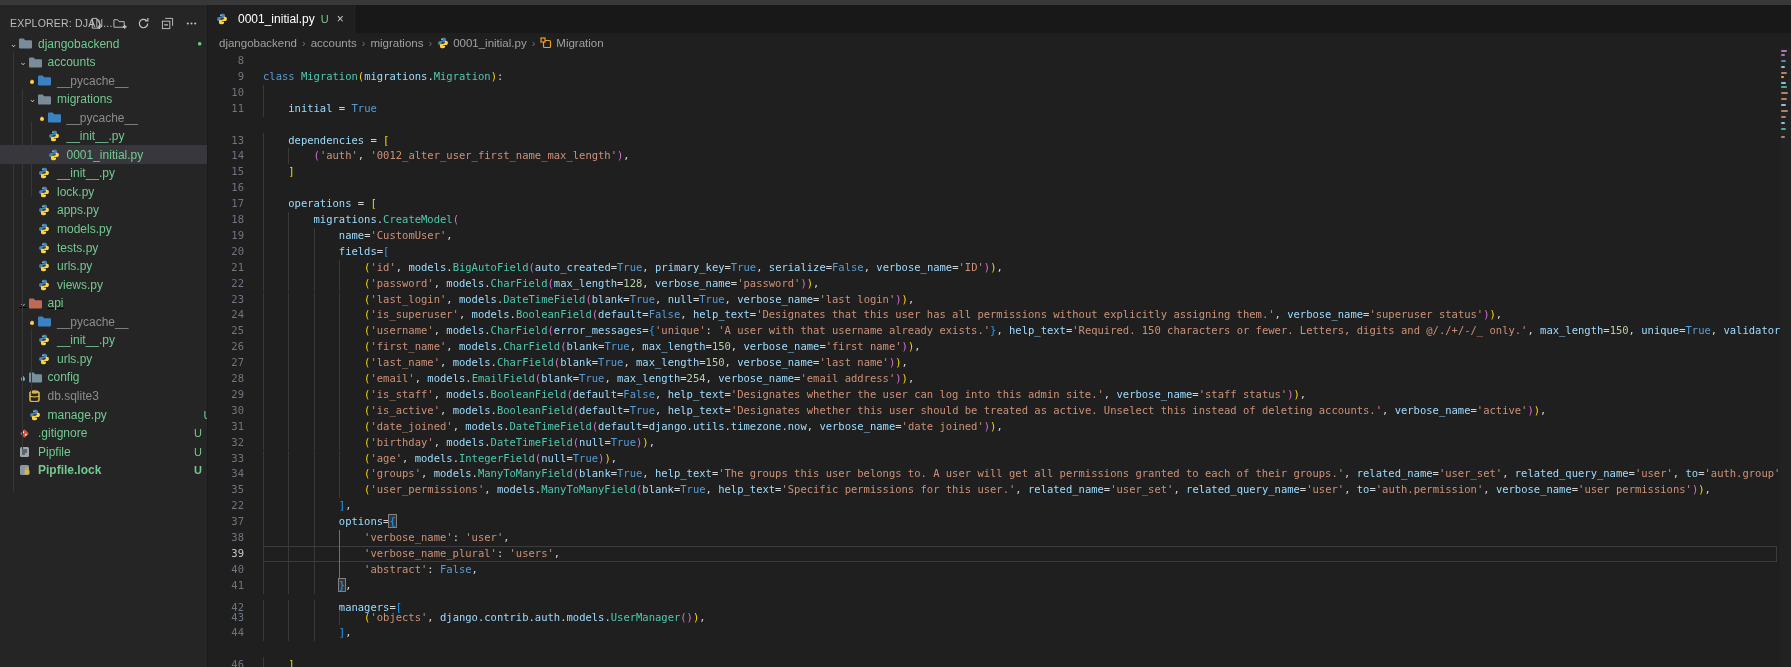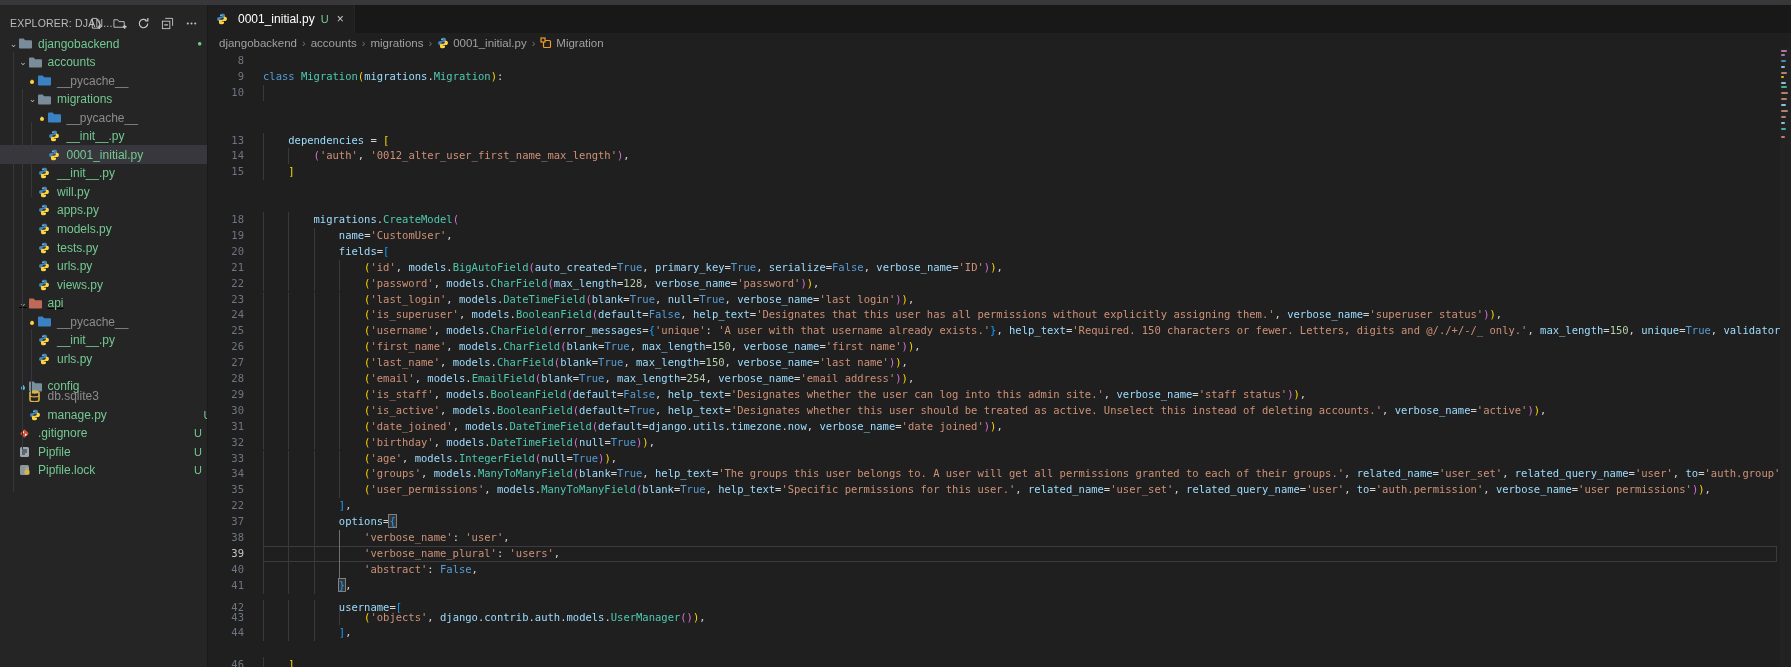--- a/index.html
+++ b/index.html
@@ -188,21 +188,21 @@
         <div class="row" style="top: 148.4px; padding-left: 27px;">
           <span class="chev"></span>
           <span class="ticon">
             <svg width="12" height="12" viewBox="0 0 16 16">
               <path d="M7.8 1C5.9 1 5.5 2 5.5 3.2V4.7H8.2V5.3H4.1C2.6 5.3 1.4 6.4 1.4 8.1c0 1.8 1.1 2.9 2.6 2.9h1.5V9.2C5.5 7.9 6.5 7 7.8 7h2.4C11.3 7 12 6.2 12 5.1V3.2C12 2 11.1 1 9.8 1Z" fill="#4584b6"></path>
               <path d="M8.2 15c1.9 0 2.3-1 2.3-2.2V11.3H7.8V10.7h4.1c1.5 0 2.7-1.1 2.7-2.8 0-1.8-1.1-2.9-2.6-2.9H10.5V6.8C10.5 8.1 9.5 9 8.2 9H5.8C4.7 9 4 9.8 4 10.9v1.9C4 14 4.9 15 6.2 15Z" fill="#ffd43b"></path>
               <circle cx="6.6" cy="3" r=".7" fill="#fff"></circle>
               <circle cx="9.4" cy="13" r=".7" fill="#fff"></circle>
             </svg>
           </span>
-          <span class="tlabel">will.py</span>
+          <span class="tlabel">lock.py</span>
         </div>
         <div class="row" style="top: 166.95px; padding-left: 27px;">
           <span class="chev"></span>
           <span class="ticon">
             <svg width="12" height="12" viewBox="0 0 16 16">
               <path d="M7.8 1C5.9 1 5.5 2 5.5 3.2V4.7H8.2V5.3H4.1C2.6 5.3 1.4 6.4 1.4 8.1c0 1.8 1.1 2.9 2.6 2.9h1.5V9.2C5.5 7.9 6.5 7 7.8 7h2.4C11.3 7 12 6.2 12 5.1V3.2C12 2 11.1 1 9.8 1Z" fill="#4584b6"></path>
               <path d="M8.2 15c1.9 0 2.3-1 2.3-2.2V11.3H7.8V10.7h4.1c1.5 0 2.7-1.1 2.7-2.8 0-1.8-1.1-2.9-2.6-2.9H10.5V6.8C10.5 8.1 9.5 9 8.2 9H5.8C4.7 9 4 9.8 4 10.9v1.9C4 14 4.9 15 6.2 15Z" fill="#ffd43b"></path>
               <circle cx="6.6" cy="3" r=".7" fill="#fff"></circle>
               <circle cx="9.4" cy="13" r=".7" fill="#fff"></circle>
             </svg>
@@ -294,21 +294,21 @@
           <span class="ticon">
             <svg width="12" height="12" viewBox="0 0 16 16">
               <path d="M7.8 1C5.9 1 5.5 2 5.5 3.2V4.7H8.2V5.3H4.1C2.6 5.3 1.4 6.4 1.4 8.1c0 1.8 1.1 2.9 2.6 2.9h1.5V9.2C5.5 7.9 6.5 7 7.8 7h2.4C11.3 7 12 6.2 12 5.1V3.2C12 2 11.1 1 9.8 1Z" fill="#4584b6"></path>
               <path d="M8.2 15c1.9 0 2.3-1 2.3-2.2V11.3H7.8V10.7h4.1c1.5 0 2.7-1.1 2.7-2.8 0-1.8-1.1-2.9-2.6-2.9H10.5V6.8C10.5 8.1 9.5 9 8.2 9H5.8C4.7 9 4 9.8 4 10.9v1.9C4 14 4.9 15 6.2 15Z" fill="#ffd43b"></path>
               <circle cx="6.6" cy="3" r=".7" fill="#fff"></circle>
               <circle cx="9.4" cy="13" r=".7" fill="#fff"></circle>
             </svg>
           </span>
           <span class="tlabel">urls.py</span>
         </div>
-        <div class="row" style="top: 333.9px; padding-left: 17.5px; margin-top: 9px;">
+        <div class="row" style="top: 333.9px; padding-left: 17.5px;">
           <span class="chev">›</span>
           <span class="ticon">
             <svg width="13" height="11" viewBox="0 0 13 11">
               <path d="M0 1.6Q0 .5 1 .5h3.6L6.2 2.2H12q1 0 1 1V9.4q0 1.1-1 1.1H1Q0 10.5 0 9.4Z" fill="#78909c"></path>
             </svg>
             <span style="position:absolute;margin:3px 0 0 -8px;width:4px;height:4px;border-radius:50%;background:#4fc3f7"></span>
           </span>
           <span class="tlabel">config</span>
           <span class="badge dot">●</span>
         </div>
@@ -352,21 +352,21 @@
           <span class="chev"></span>
           <span class="ticon">
             <svg width="11" height="12" viewBox="0 0 11 12">
               <rect x="1" y="1" width="9" height="10" rx="1.5" fill="#9aa7b0"></rect>
               <path d="M3 4h5M3 6h5M3 8h3" stroke="#252526" stroke-width="1"></path>
             </svg>
           </span>
           <span class="tlabel">Pipfile</span>
           <span class="badge">U</span>
         </div>
-        <div class="row" style="top: 426.65px; padding-left: 8px;">
+        <div class="row" style="top: 426.65px; padding-left: 8px; font-weight: bold;">
           <span class="chev"></span>
           <span class="ticon">
             <svg width="11" height="12" viewBox="0 0 11 12">
               <rect x="1" y="1" width="9" height="10" rx="1.5" fill="#8a97a0"></rect>
               <rect x="5.5" y="6" width="5" height="4.5" rx="1" fill="#d9b44a"></rect>
               <path d="M6.8 6V5a1.2 1.2 0 0 1 2.4 0v1" fill="none" stroke="#d9b44a" stroke-width="1"></path>
             </svg>
           </span>
           <span class="tlabel">Pipfile.lock</span>
           <span class="badge">U</span>
@@ -427,23 +427,26 @@
               <rect x="1" y="1" width="4" height="4" fill="#1f1f1f" stroke="#ee9d28" stroke-width="1.2"></rect>
             </svg>
           </span>
           <span>Migration</span>
         </span>
       </div>
     <div id="code">
         <div class="cl" style="top: 5px;"><span class="ln">8</span><span class="lc"><span class="ltx" style="left: 0px;"></span></span></div>
         <div class="cl" style="top: 20.9px;"><span class="ln">9</span><span class="lc"><span class="ltx" style="left: 0px;"><span class="t-k">class</span><span class="t-p"> </span><span class="t-c">Migration</span><span class="t-y">(</span><span class="t-v">migrations</span><span class="t-p">.</span><span class="t-c">Migration</span><span class="t-y">)</span><span class="t-p">:</span></span></span></div>
         <div class="cl" style="top: 36.8px;"><span class="ln">10</span><span class="lc"><span class="ig" style="left: 0px;"></span><span class="ltx" style="left: 0px;"></span></span></div>
+        <div class="cl" style="top: 52.7px;"><span class="ln">11</span><span class="lc"><span class="ig" style="left: 0px;"></span><span class="ltx" style="left: 25.28px;"><span class="t-v">initial</span><span class="t-p"> = </span><span class="t-k">True</span></span></span></div>
         <div class="cl" style="top: 84.5px;"><span class="ln">13</span><span class="lc"><span class="ig" style="left: 0px;"></span><span class="ltx" style="left: 25.28px;"><span class="t-v">dependencies</span><span class="t-p"> = </span><span class="t-y">[</span></span></span></div>
         <div class="cl" style="top: 100.4px;"><span class="ln">14</span><span class="lc"><span class="ig" style="left: 0px;"></span><span class="ig" style="left: 25.28px;"></span><span class="ltx" style="left: 50.56px;"><span class="t-m">(</span><span class="t-s">'auth'</span><span class="t-p">, </span><span class="t-s">'0012_alter_user_first_name_max_length'</span><span class="t-m">)</span><span class="t-p">,</span></span></span></div>
         <div class="cl" style="top: 116.3px;"><span class="ln">15</span><span class="lc"><span class="ig" style="left: 0px;"></span><span class="ltx" style="left: 25.28px;"><span class="t-y">]</span></span></span></div>
+        <div class="cl" style="top: 132.2px;"><span class="ln">16</span><span class="lc"><span class="ig" style="left: 0px;"></span><span class="ltx" style="left: 0px;"></span></span></div>
+        <div class="cl" style="top: 148.1px;"><span class="ln">17</span><span class="lc"><span class="ig" style="left: 0px;"></span><span class="ltx" style="left: 25.28px;"><span class="t-v">operations</span><span class="t-p"> = </span><span class="t-y">[</span></span></span></div>
         <div class="cl" style="top: 164px;"><span class="ln">18</span><span class="lc"><span class="ig" style="left: 0px;"></span><span class="ig" style="left: 25.28px;"></span><span class="ltx" style="left: 50.56px;"><span class="t-v">migrations</span><span class="t-p">.</span><span class="t-c">CreateModel</span><span class="t-m">(</span></span></span></div>
         <div class="cl" style="top: 179.9px;"><span class="ln">19</span><span class="lc"><span class="ig" style="left: 0px;"></span><span class="ig" style="left: 25.28px;"></span><span class="ig" style="left: 50.56px;"></span><span class="ltx" style="left: 75.84px;"><span class="t-v">name</span><span class="t-p">=</span><span class="t-s">'CustomUser'</span><span class="t-p">,</span></span></span></div>
         <div class="cl" style="top: 195.8px;"><span class="ln">20</span><span class="lc"><span class="ig" style="left: 0px;"></span><span class="ig" style="left: 25.28px;"></span><span class="ig" style="left: 50.56px;"></span><span class="ltx" style="left: 75.84px;"><span class="t-v">fields</span><span class="t-p">=</span><span class="t-u">[</span></span></span></div>
         <div class="cl" style="top: 211.7px;"><span class="ln">21</span><span class="lc"><span class="ig" style="left: 0px;"></span><span class="ig" style="left: 25.28px;"></span><span class="ig" style="left: 50.56px;"></span><span class="ig" style="left: 75.84px;"></span><span class="ltx" style="left: 101.12px;"><span class="t-y">(</span><span class="t-s">'id'</span><span class="t-p">, </span><span class="t-v">models</span><span class="t-p">.</span><span class="t-c">BigAutoField</span><span class="t-m">(</span><span class="t-v">auto_created</span><span class="t-p">=</span><span class="t-k">True</span><span class="t-p">, </span><span class="t-v">primary_key</span><span class="t-p">=</span><span class="t-k">True</span><span class="t-p">, </span><span class="t-v">serialize</span><span class="t-p">=</span><span class="t-k">False</span><span class="t-p">, </span><span class="t-v">verbose_name</span><span class="t-p">=</span><span class="t-s">'ID'</span><span class="t-m">)</span><span class="t-y">)</span><span class="t-p">,</span></span></span></div>
         <div class="cl" style="top: 227.6px;"><span class="ln">22</span><span class="lc"><span class="ig" style="left: 0px;"></span><span class="ig" style="left: 25.28px;"></span><span class="ig" style="left: 50.56px;"></span><span class="ig" style="left: 75.84px;"></span><span class="ltx" style="left: 101.12px;"><span class="t-y">(</span><span class="t-s">'password'</span><span class="t-p">, </span><span class="t-v">models</span><span class="t-p">.</span><span class="t-c">CharField</span><span class="t-m">(</span><span class="t-v">max_length</span><span class="t-p">=</span><span class="t-n">128</span><span class="t-p">, </span><span class="t-v">verbose_name</span><span class="t-p">=</span><span class="t-s">'password'</span><span class="t-m">)</span><span class="t-y">)</span><span class="t-p">,</span></span></span></div>
         <div class="cl" style="top: 243.5px;"><span class="ln">23</span><span class="lc"><span class="ig" style="left: 0px;"></span><span class="ig" style="left: 25.28px;"></span><span class="ig" style="left: 50.56px;"></span><span class="ig" style="left: 75.84px;"></span><span class="ltx" style="left: 101.12px;"><span class="t-y">(</span><span class="t-s">'last_login'</span><span class="t-p">, </span><span class="t-v">models</span><span class="t-p">.</span><span class="t-c">DateTimeField</span><span class="t-m">(</span><span class="t-v">blank</span><span class="t-p">=</span><span class="t-k">True</span><span class="t-p">, </span><span class="t-v">null</span><span class="t-p">=</span><span class="t-k">True</span><span class="t-p">, </span><span class="t-v">verbose_name</span><span class="t-p">=</span><span class="t-s">'last login'</span><span class="t-m">)</span><span class="t-y">)</span><span class="t-p">,</span></span></span></div>
         <div class="cl" style="top: 259.4px;"><span class="ln">24</span><span class="lc"><span class="ig" style="left: 0px;"></span><span class="ig" style="left: 25.28px;"></span><span class="ig" style="left: 50.56px;"></span><span class="ig" style="left: 75.84px;"></span><span class="ltx" style="left: 101.12px;"><span class="t-y">(</span><span class="t-s">'is_superuser'</span><span class="t-p">, </span><span class="t-v">models</span><span class="t-p">.</span><span class="t-c">BooleanField</span><span class="t-m">(</span><span class="t-v">default</span><span class="t-p">=</span><span class="t-k">False</span><span class="t-p">, </span><span class="t-v">help_text</span><span class="t-p">=</span><span class="t-s">'Designates that this user has all permissions without explicitly assigning them.'</span><span class="t-p">, </span><span class="t-v">verbose_name</span><span class="t-p">=</span><span class="t-s">'superuser status'</span><span class="t-m">)</span><span class="t-y">)</span><span class="t-p">,</span></span></span></div>
         <div class="cl" style="top: 275.3px;"><span class="ln">25</span><span class="lc"><span class="ig" style="left: 0px;"></span><span class="ig" style="left: 25.28px;"></span><span class="ig" style="left: 50.56px;"></span><span class="ig" style="left: 75.84px;"></span><span class="ltx" style="left: 101.12px;"><span class="t-y">(</span><span class="t-s">'username'</span><span class="t-p">, </span><span class="t-v">models</span><span class="t-p">.</span><span class="t-c">CharField</span><span class="t-m">(</span><span class="t-v">error_messages</span><span class="t-p">=</span><span class="t-u">{</span><span class="t-s">'unique'</span><span class="t-p">: </span><span class="t-s">'A user with that username already exists.'</span><span class="t-u">}</span><span class="t-p">, </span><span class="t-v">help_text</span><span class="t-p">=</span><span class="t-s">'Required. 150 characters or fewer. Letters, digits and @/./+/-/_ only.'</span><span class="t-p">, </span><span class="t-v">max_length</span><span class="t-p">=</span><span class="t-n">150</span><span class="t-p">, </span><span class="t-v">unique</span><span class="t-p">=</span><span class="t-k">True</span><span class="t-p">, </span><span class="t-v">validators</span><span class="t-p">=</span></span></span></div>
         <div class="cl" style="top: 291.2px;"><span class="ln">26</span><span class="lc"><span class="ig" style="left: 0px;"></span><span class="ig" style="left: 25.28px;"></span><span class="ig" style="left: 50.56px;"></span><span class="ig" style="left: 75.84px;"></span><span class="ltx" style="left: 101.12px;"><span class="t-y">(</span><span class="t-s">'first_name'</span><span class="t-p">, </span><span class="t-v">models</span><span class="t-p">.</span><span class="t-c">CharField</span><span class="t-m">(</span><span class="t-v">blank</span><span class="t-p">=</span><span class="t-k">True</span><span class="t-p">, </span><span class="t-v">max_length</span><span class="t-p">=</span><span class="t-n">150</span><span class="t-p">, </span><span class="t-v">verbose_name</span><span class="t-p">=</span><span class="t-s">'first name'</span><span class="t-m">)</span><span class="t-y">)</span><span class="t-p">,</span></span></span></div>
         <div class="cl" style="top: 307.1px;"><span class="ln">27</span><span class="lc"><span class="ig" style="left: 0px;"></span><span class="ig" style="left: 25.28px;"></span><span class="ig" style="left: 50.56px;"></span><span class="ig" style="left: 75.84px;"></span><span class="ltx" style="left: 101.12px;"><span class="t-y">(</span><span class="t-s">'last_name'</span><span class="t-p">, </span><span class="t-v">models</span><span class="t-p">.</span><span class="t-c">CharField</span><span class="t-m">(</span><span class="t-v">blank</span><span class="t-p">=</span><span class="t-k">True</span><span class="t-p">, </span><span class="t-v">max_length</span><span class="t-p">=</span><span class="t-n">150</span><span class="t-p">, </span><span class="t-v">verbose_name</span><span class="t-p">=</span><span class="t-s">'last name'</span><span class="t-m">)</span><span class="t-y">)</span><span class="t-p">,</span></span></span></div>
@@ -455,21 +458,21 @@
         <div class="cl" style="top: 402.5px;"><span class="ln">33</span><span class="lc"><span class="ig" style="left: 0px;"></span><span class="ig" style="left: 25.28px;"></span><span class="ig" style="left: 50.56px;"></span><span class="ig" style="left: 75.84px;"></span><span class="ltx" style="left: 101.12px;"><span class="t-y">(</span><span class="t-s">'age'</span><span class="t-p">, </span><span class="t-v">models</span><span class="t-p">.</span><span class="t-c">IntegerField</span><span class="t-m">(</span><span class="t-v">null</span><span class="t-p">=</span><span class="t-k">True</span><span class="t-m">)</span><span class="t-y">)</span><span class="t-p">,</span></span></span></div>
         <div class="cl" style="top: 418.4px;"><span class="ln">34</span><span class="lc"><span class="ig" style="left: 0px;"></span><span class="ig" style="left: 25.28px;"></span><span class="ig" style="left: 50.56px;"></span><span class="ig" style="left: 75.84px;"></span><span class="ltx" style="left: 101.12px;"><span class="t-y">(</span><span class="t-s">'groups'</span><span class="t-p">, </span><span class="t-v">models</span><span class="t-p">.</span><span class="t-c">ManyToManyField</span><span class="t-m">(</span><span class="t-v">blank</span><span class="t-p">=</span><span class="t-k">True</span><span class="t-p">, </span><span class="t-v">help_text</span><span class="t-p">=</span><span class="t-s">'The groups this user belongs to. A user will get all permissions granted to each of their groups.'</span><span class="t-p">, </span><span class="t-v">related_name</span><span class="t-p">=</span><span class="t-s">'user_set'</span><span class="t-p">, </span><span class="t-v">related_query_name</span><span class="t-p">=</span><span class="t-s">'user'</span><span class="t-p">, </span><span class="t-v">to</span><span class="t-p">=</span><span class="t-s">'auth.group'</span><span class="t-p">, </span></span></span></div>
         <div class="cl" style="top: 434.3px;"><span class="ln">35</span><span class="lc"><span class="ig" style="left: 0px;"></span><span class="ig" style="left: 25.28px;"></span><span class="ig" style="left: 50.56px;"></span><span class="ig" style="left: 75.84px;"></span><span class="ltx" style="left: 101.12px;"><span class="t-y">(</span><span class="t-s">'user_permissions'</span><span class="t-p">, </span><span class="t-v">models</span><span class="t-p">.</span><span class="t-c">ManyToManyField</span><span class="t-m">(</span><span class="t-v">blank</span><span class="t-p">=</span><span class="t-k">True</span><span class="t-p">, </span><span class="t-v">help_text</span><span class="t-p">=</span><span class="t-s">'Specific permissions for this user.'</span><span class="t-p">, </span><span class="t-v">related_name</span><span class="t-p">=</span><span class="t-s">'user_set'</span><span class="t-p">, </span><span class="t-v">related_query_name</span><span class="t-p">=</span><span class="t-s">'user'</span><span class="t-p">, </span><span class="t-v">to</span><span class="t-p">=</span><span class="t-s">'auth.permission'</span><span class="t-p">, </span><span class="t-v">verbose_name</span><span class="t-p">=</span><span class="t-s">'user permissions'</span><span class="t-m">)</span><span class="t-y">)</span><span class="t-p">,</span></span></span></div>
         <div class="cl" style="top: 450.2px;"><span class="ln">22</span><span class="lc"><span class="ig" style="left: 0px;"></span><span class="ig" style="left: 25.28px;"></span><span class="ig" style="left: 50.56px;"></span><span class="ltx" style="left: 75.84px;"><span class="t-u">]</span><span class="t-p">,</span></span></span></div>
         <div class="cl" style="top: 466.1px;"><span class="ln">37</span><span class="lc"><span class="ig" style="left: 0px;"></span><span class="ig" style="left: 25.28px;"></span><span class="ig" style="left: 50.56px;"></span><span class="ltx" style="left: 75.84px;"><span class="t-v">options</span><span class="t-p">=</span><span class="t-B">{</span></span></span></div>
         <div class="cl" style="top: 482px;"><span class="ln">38</span><span class="lc"><span class="ig" style="left: 0px;"></span><span class="ig" style="left: 25.28px;"></span><span class="ig" style="left: 50.56px;"></span><span class="ig act" style="left: 75.84px;"></span><span class="ltx" style="left: 101.12px;"><span class="t-s">'verbose_name'</span><span class="t-p">: </span><span class="t-s">'user'</span><span class="t-p">,</span></span></span></div>
         <div class="curline" style="top: 497.9px;"></div>
         <div class="cl cur" style="top: 497.9px;"><span class="ln">39</span><span class="lc"><span class="ig" style="left: 0px;"></span><span class="ig" style="left: 25.28px;"></span><span class="ig" style="left: 50.56px;"></span><span class="ig act" style="left: 75.84px;"></span><span class="ltx" style="left: 101.12px;"><span class="t-s">'verbose_name_plural'</span><span class="t-p">: </span><span class="t-s">'users'</span><span class="t-p">,</span></span></span></div>
         <div class="cl" style="top: 513.8px;"><span class="ln">40</span><span class="lc"><span class="ig" style="left: 0px;"></span><span class="ig" style="left: 25.28px;"></span><span class="ig" style="left: 50.56px;"></span><span class="ig act" style="left: 75.84px;"></span><span class="ltx" style="left: 101.12px;"><span class="t-s">'abstract'</span><span class="t-p">: </span><span class="t-k">False</span><span class="t-p">,</span></span></span></div>
         <div class="cl" style="top: 529.7px;"><span class="ln">41</span><span class="lc"><span class="ig" style="left: 0px;"></span><span class="ig" style="left: 25.28px;"></span><span class="ig" style="left: 50.56px;"></span><span class="ltx" style="left: 75.84px;"><span class="t-B">}</span><span class="t-p">,</span></span></span></div>
-        <div class="cl" style="top: 552px;"><span class="ln">42</span><span class="lc"><span class="ig" style="left: 0px;"></span><span class="ig" style="left: 25.28px;"></span><span class="ig" style="left: 50.56px;"></span><span class="ltx" style="left: 75.84px;"><span class="t-v">username</span><span class="t-p">=</span><span class="t-u">[</span></span></span></div>
+        <div class="cl" style="top: 552px;"><span class="ln">42</span><span class="lc"><span class="ig" style="left: 0px;"></span><span class="ig" style="left: 25.28px;"></span><span class="ig" style="left: 50.56px;"></span><span class="ltx" style="left: 75.84px;"><span class="t-v">managers</span><span class="t-p">=</span><span class="t-u">[</span></span></span></div>
         <div class="cl" style="top: 561.5px;"><span class="ln">43</span><span class="lc"><span class="ig" style="left: 0px;"></span><span class="ig" style="left: 25.28px;"></span><span class="ig" style="left: 50.56px;"></span><span class="ig" style="left: 75.84px;"></span><span class="ltx" style="left: 101.12px;"><span class="t-y">(</span><span class="t-s">'objects'</span><span class="t-p">, </span><span class="t-v">django</span><span class="t-p">.</span><span class="t-v">contrib</span><span class="t-p">.</span><span class="t-v">auth</span><span class="t-p">.</span><span class="t-v">models</span><span class="t-p">.</span><span class="t-c">UserManager</span><span class="t-m">()</span><span class="t-y">)</span><span class="t-p">,</span></span></span></div>
         <div class="cl" style="top: 577.4px;"><span class="ln">44</span><span class="lc"><span class="ig" style="left: 0px;"></span><span class="ig" style="left: 25.28px;"></span><span class="ig" style="left: 50.56px;"></span><span class="ltx" style="left: 75.84px;"><span class="t-u">]</span><span class="t-p">,</span></span></span></div>
         <div class="cl" style="top: 609.2px;"><span class="ln">46</span><span class="lc"><span class="ig" style="left: 0px;"></span><span class="ltx" style="left: 25.28px;"><span class="t-y">]</span></span></span></div>
       </div>
     <div id="minimap">
         <div class="mm" style="top: 2px; left: 1px; width: 6px; background: rgb(197, 134, 192);"></div>
         <div class="mm" style="top: 6px; left: 1px; width: 4px; background: rgb(197, 134, 192);"></div>
         <div class="mm" style="top: 12px; left: 1px; width: 5px; background: rgb(86, 156, 214);"></div>
         <div class="mm" style="top: 18px; left: 1px; width: 4px; background: rgb(156, 220, 254);"></div>
         <div class="mm" style="top: 24px; left: 1px; width: 6px; background: rgb(206, 145, 120);"></div>

